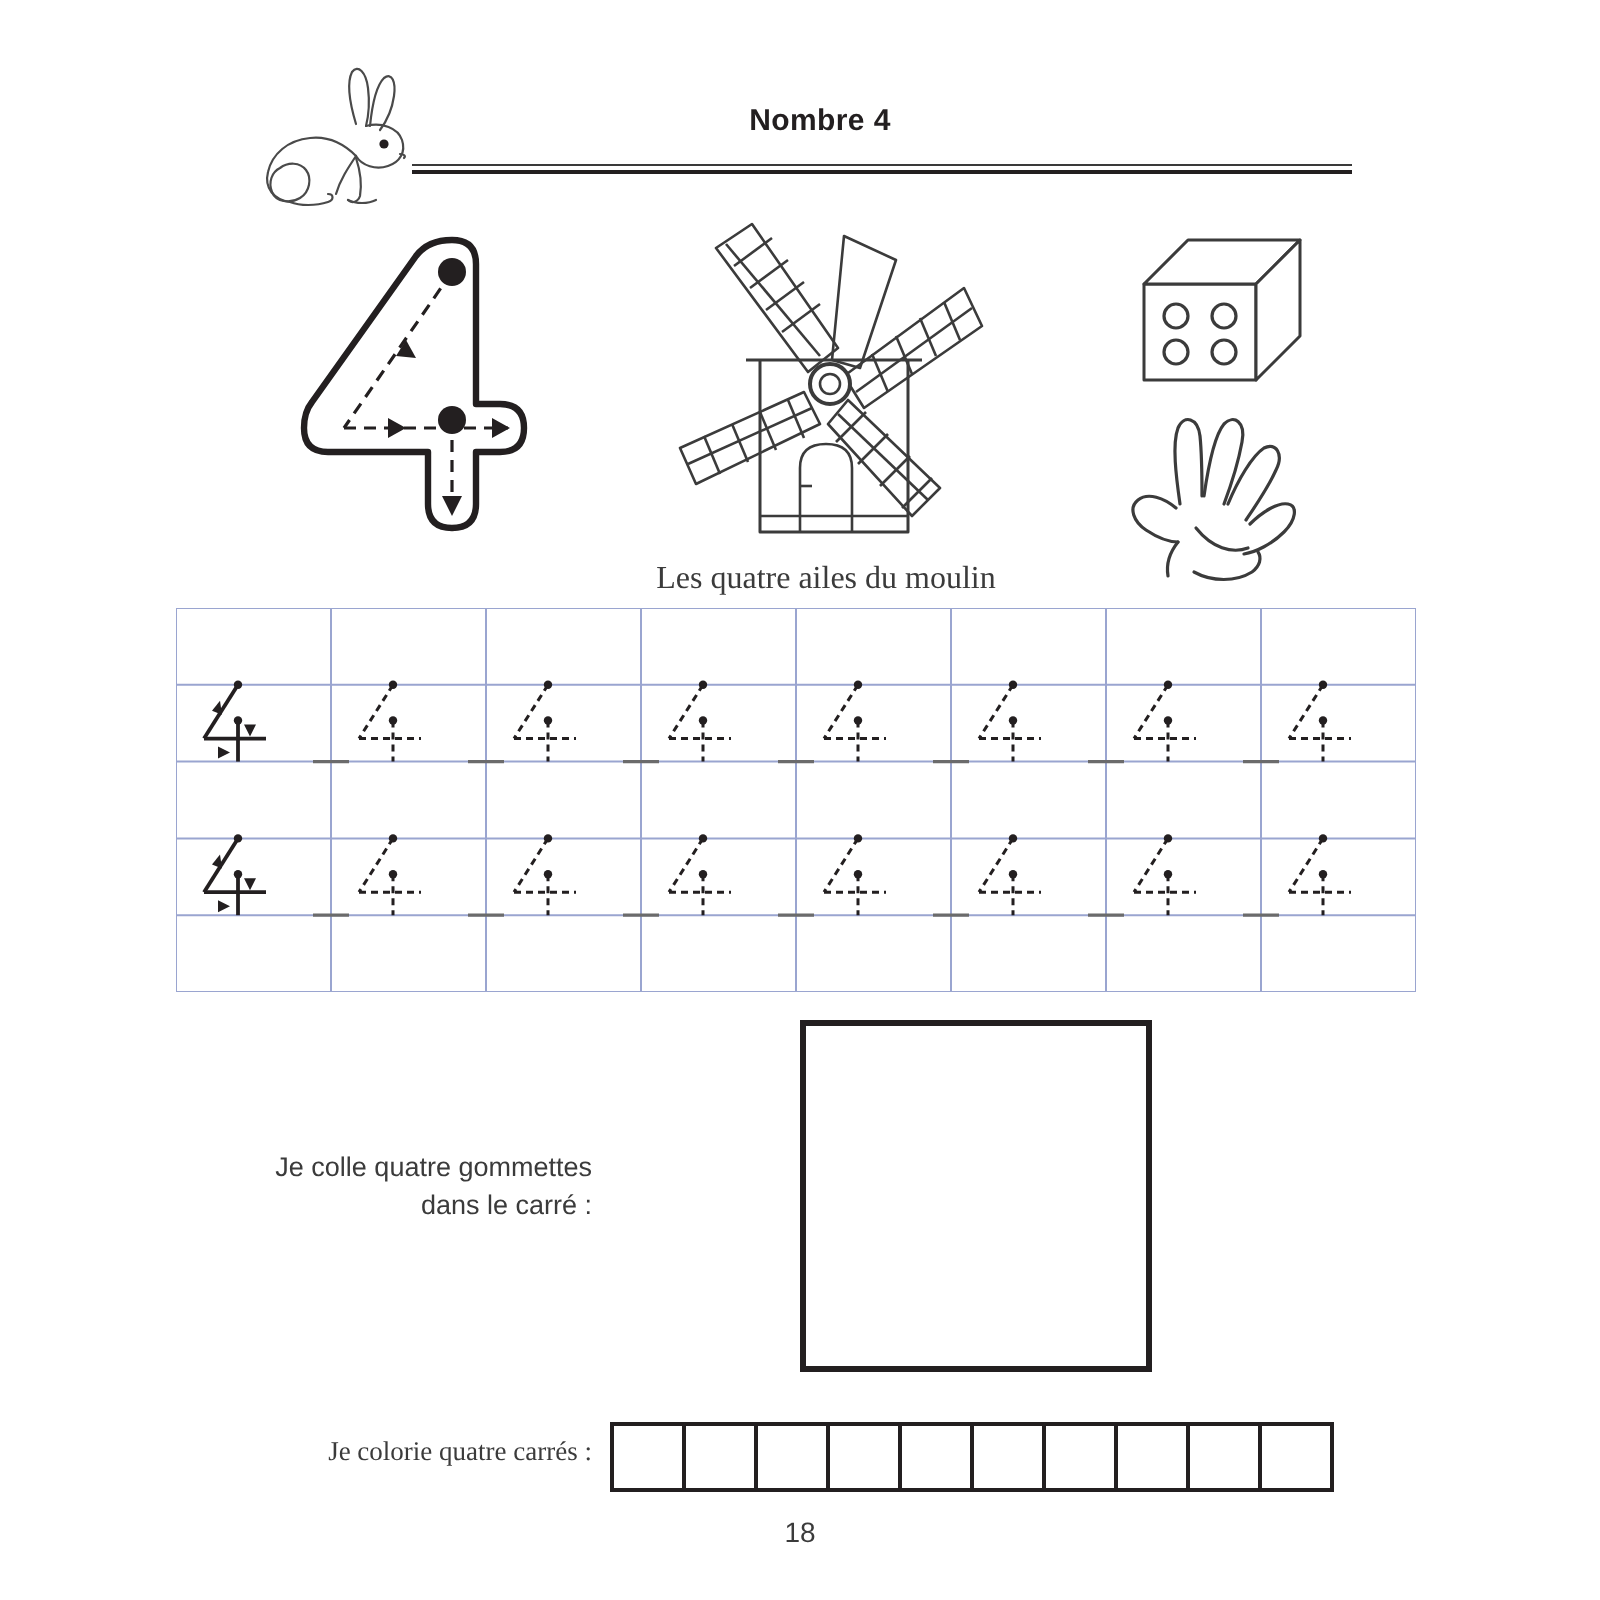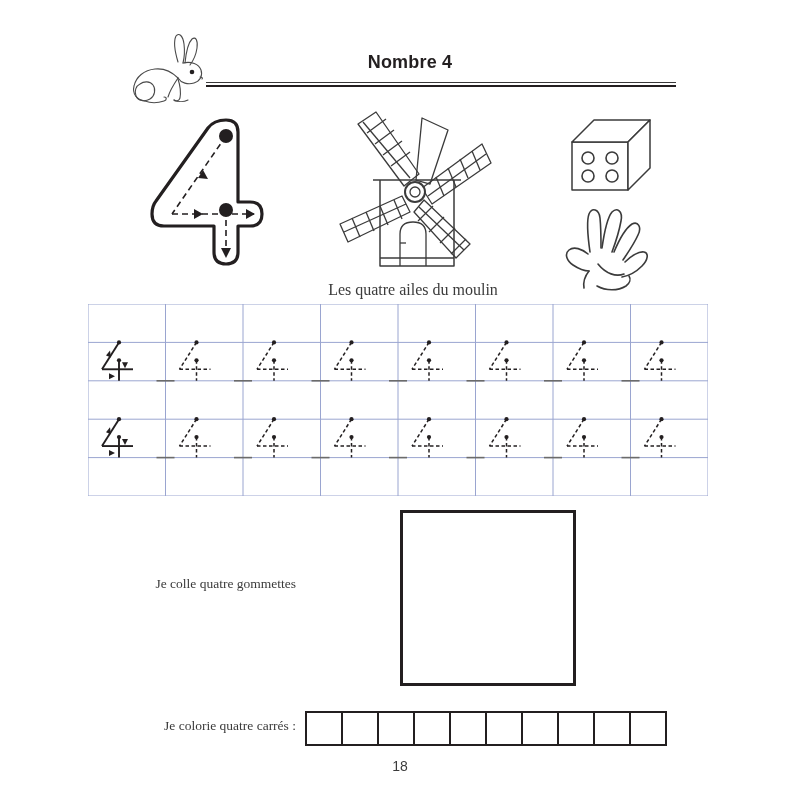--- a/index.html
+++ b/index.html
@@ -25,21 +25,21 @@
     height: 74px;
   }
   #page-title {
     position: absolute;
     left: 300px;
     top: 52px;
     width: 220px;
     text-align: center;
     font-family: "Liberation Sans", sans-serif;
     font-weight: bold;
-    font-size: 18px;
+    font-size: 15px;
     color: #231f20;
     letter-spacing: 0.2px;
   }
   #header-rule {
     position: absolute;
     left: 206px;
     top: 82px;
     width: 470px;
     height: 6px;
   }
@@ -107,21 +107,21 @@
     height: 192px;
   }
 
   
   #gommettes-label {
     position: absolute;
     left: 96px;
     top: 574px;
     width: 200px;
     text-align: right;
-    font-family: Liberation Serif, serif;
+    font-family: Liberation Sans, sans-serif;
     font-size: 13.5px;
     line-height: 19px;
     color: #3b3b3b;
   }
   #gommettes-square {
     position: absolute;
     left: 400px;
     top: 510px;
     width: 176px;
     height: 176px;
@@ -486,20 +486,21 @@
           <line x1="556.5" y1="142.07999999999998" x2="587.5" y2="142.07999999999998" stroke="#231f20" stroke-width="1.5" stroke-dasharray="3.5,2.5"></line>
           <line x1="573.5" y1="133.07999999999998" x2="573.5" y2="153.6" stroke="#231f20" stroke-width="1.5" stroke-dasharray="3.5,2.5"></line>
           <circle cx="573.5" cy="115.19999999999999" r="2.1" fill="#231f20"></circle>
           <circle cx="573.5" cy="133.07999999999998" r="2.1" fill="#231f20"></circle>
         </g>
       </svg>
   </div>
 
   <div id="gommettes-label">
     <div>Je colle quatre gommettes</div>
+    <div>dans le carré :</div>
   </div>
   <div id="gommettes-square"></div>
 
   <div id="colorie-label">Je colorie quatre carrés :</div>
   <div id="colorie-boxes">
       <div class="colorie-cell"></div>
       <div class="colorie-cell"></div>
       <div class="colorie-cell"></div>
       <div class="colorie-cell"></div>
       <div class="colorie-cell"></div>

